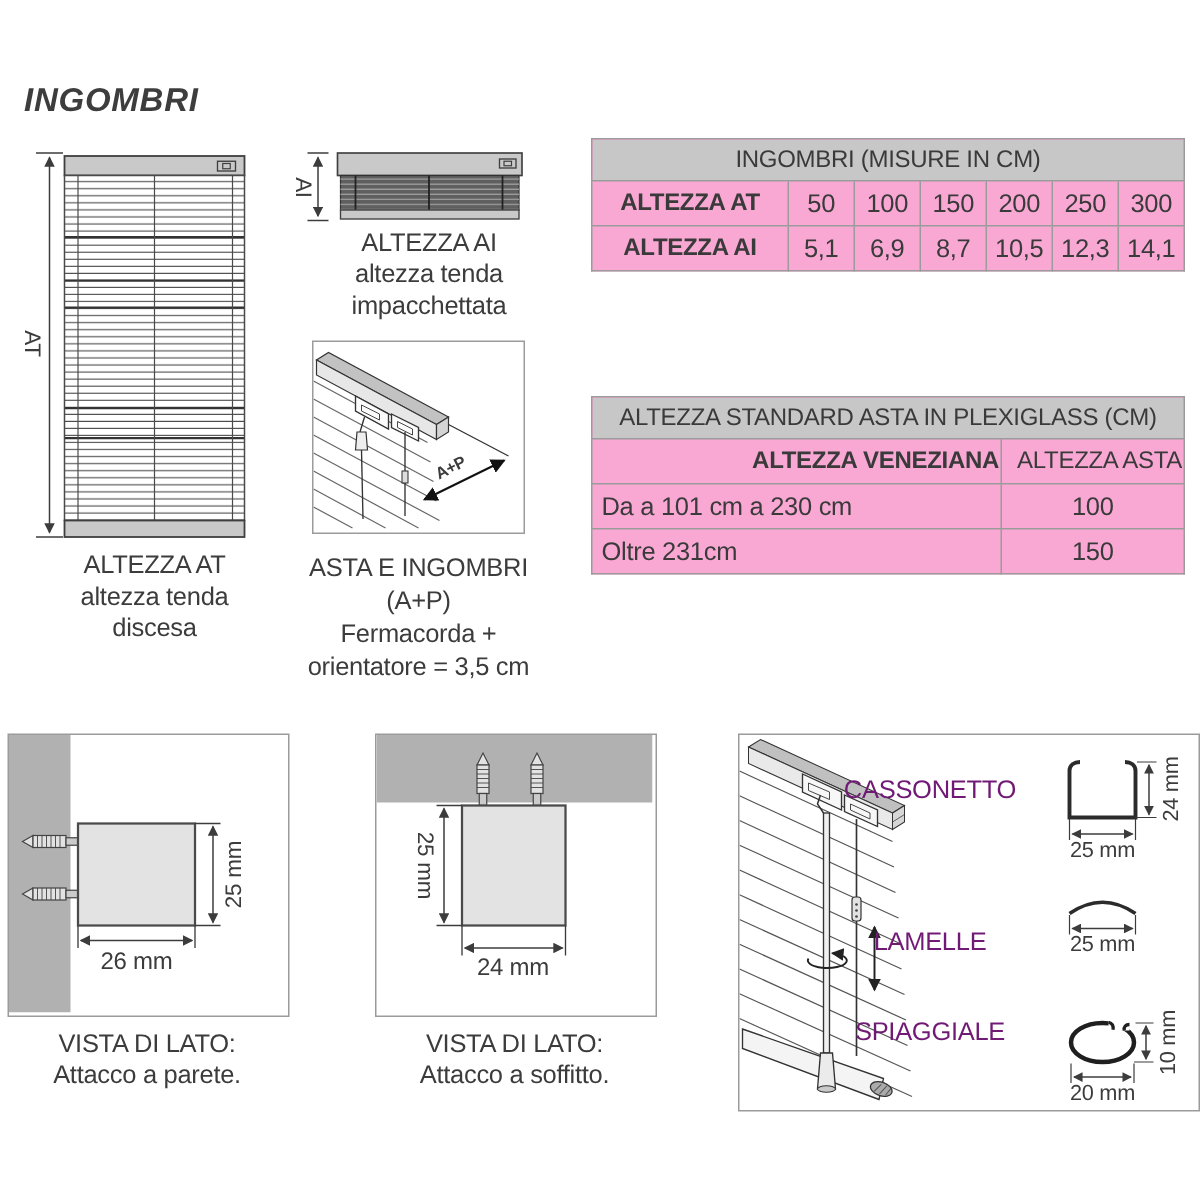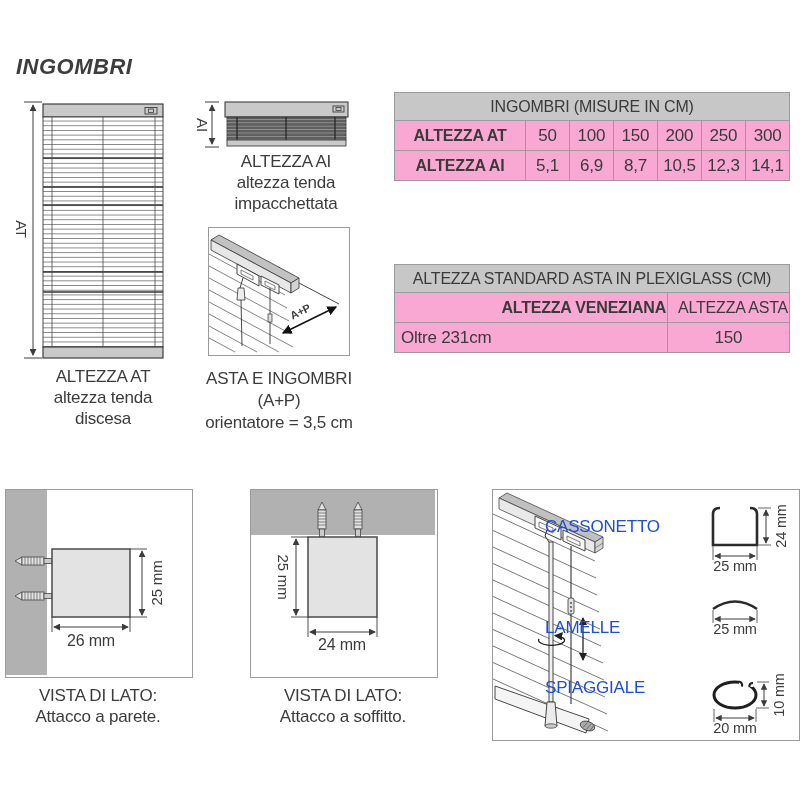--- a/index.html
+++ b/index.html
@@ -20,22 +20,22 @@
   table.spec td{border:1px solid #9b9b9b;color:#3a3a3a;overflow:hidden;white-space:nowrap;}
   td.t-head{background:#c7c7c7;text-align:center;font-size:16px;height:25px;font-weight:400;}
   td.t-label{font-weight:700;text-align:center;font-size:16px;height:27px;}
   td.t-val{text-align:center;font-size:17px;height:27px;}
   td.t-colhead-l{font-weight:700;font-size:16px;height:27px;padding-left:6px;text-align:right;}
   td.t-colhead-c{font-weight:400;font-size:16px;height:27px;text-align:right;margin-top:32px;}
   td.t-cell-l{font-size:17px;height:27px;padding-left:6px;text-align:left;}
   td.t-cell-c{font-size:17px;height:27px;text-align:center;}
 
   .panel{position:absolute;border:1px solid #9b9b9b;background:#fff;}
-  .prof-label{position:absolute;width:150px;left:52px;text-align:left;font-size:17px;
-              line-height:21px;color:#1d4ed8;}
+  .prof-label{position:absolute;width:150px;left:52px;text-align:center;font-size:17px;
+              line-height:21px;color:#701a75;}
 </style>
 </head>
 <body>
 
 <div class="sheet">
 
   <div class="abs page-title">INGOMBRI</div>
 
   <svg class="abs" style="left:14px;top:98px;" width="150" height="268" viewBox="0 0 150 268">
     <defs>
@@ -129,20 +129,21 @@
       <line x1="61" y1="60" x2="61" y2="116" stroke="#333" stroke-width="0.9"></line>
       <rect x="59" y="86" width="4" height="8" fill="#dddddd" stroke="#333" stroke-width="0.7"></rect>
       <line x1="90" y1="55" x2="130" y2="76" stroke="#333" stroke-width="0.9"></line>
       <line x1="74" y1="105" x2="127" y2="79" stroke="#111" stroke-width="1.4" marker-start="url(#m-asta)" marker-end="url(#m-asta)"></line>
       <text x="93" y="87" transform="rotate(-27 93 87)" text-anchor="middle" font-size="11" font-weight="700">A+P</text>
     </svg>
   </div>
   <div class="abs caption" style="left:189px;top:368px;width:180px;line-height:22px;">
     <div>ASTA E INGOMBRI</div>
     <div>(A+P)</div>
+    <div>Fermacorda +</div>
     <div>orientatore = 3,5 cm</div>
   </div>
 
   <table class="spec" style="left:394px;top:92px;width:395px;">
     <colgroup>
       <col style="width:131px">
         <col style="width:44px">
         <col style="width:44px">
         <col style="width:44px">
       <col style="width:44px">
@@ -179,20 +180,24 @@
         <col style="width:273px">
         <col style="width:122px">
       </colgroup>
     <tbody>
         <tr>
       <td class="t-head" colspan="2">ALTEZZA STANDARD ASTA IN PLEXIGLASS (CM)</td>
     </tr>
     <tr>
       <td class="t-colhead-l">ALTEZZA VENEZIANA</td>
       <td class="t-colhead-c">ALTEZZA ASTA</td>
+    </tr>
+    <tr>
+      <td class="t-cell-l">Da a 101 cm a 230 cm</td>
+      <td class="t-cell-c">100</td>
     </tr>
     <tr>
       <td class="t-cell-l">Oltre 231cm</td>
       <td class="t-cell-c">150</td>
     </tr>
   </tbody>
     </table>
 
   <div class="panel" style="left:5px;top:489px;width:186px;height:187px;">
     <svg width="184" height="185" viewBox="0 0 184 185">

